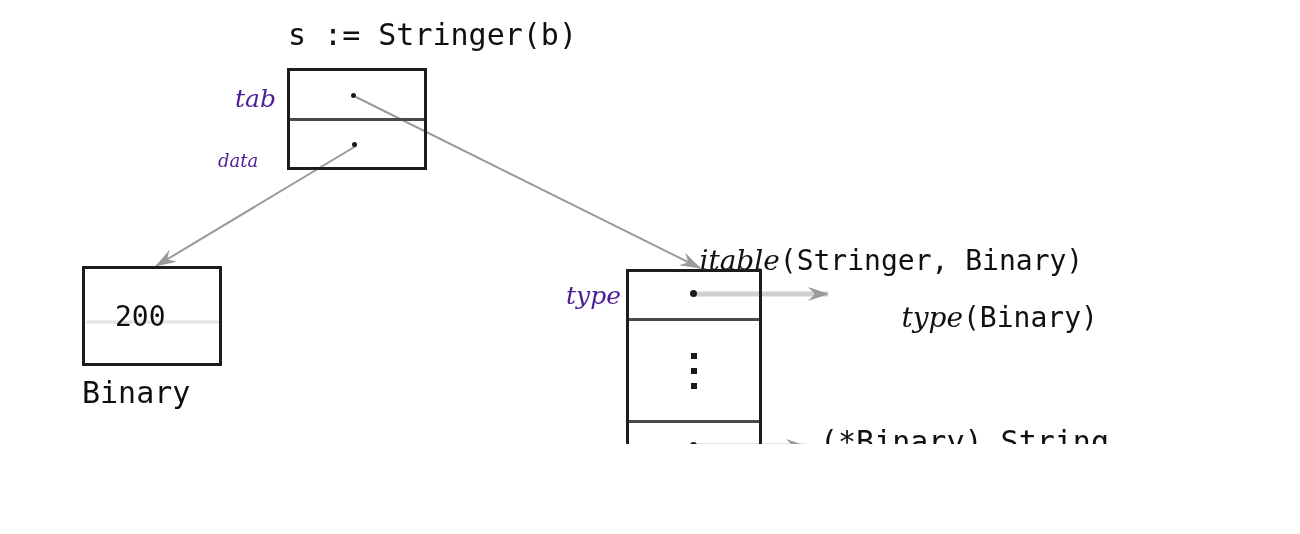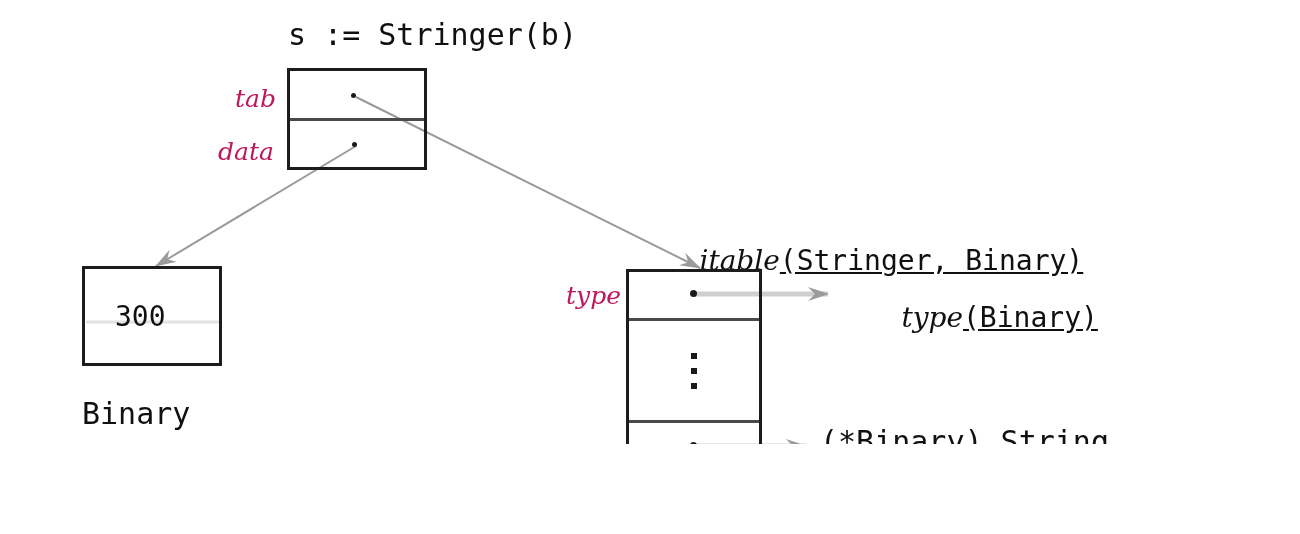--- a/index.html
+++ b/index.html
@@ -16,21 +16,21 @@
     font-family: "DejaVu Sans Mono", monospace;
   }
   .mono {
     font-family: "DejaVu Sans Mono", monospace;
     color: #101010;
     white-space: pre;
   }
   .serif-it {
     font-family: "DejaVu Serif", serif;
     font-style: italic;
-    color: #be185d;
+    color: #4c1d95;
     white-space: pre;
   }
   .lbl {
     position: absolute;
     line-height: 1;
   }
   .box {
     position: absolute;
     box-sizing: border-box;
     border: 3px solid #1c1c1c;
@@ -74,21 +74,20 @@
   }
   .mixed { white-space: pre; }
   .mixed .it {
     font-family: "DejaVu Serif", serif;
     font-style: italic;
     color: #101010;
   }
   .mixed .mn {
     font-family: "DejaVu Sans Mono", monospace;
     color: #101010;
-    text-decoration: underline;
   }
   .faint-bottom {
     position: absolute;
     color: #c9c9c9;
     font-family: "DejaVu Serif", serif;
     font-style: italic;
     white-space: pre;
   }
 </style>
 </head>
@@ -116,29 +115,29 @@
 
     <line x1="86" y1="322" x2="222" y2="322" stroke="#e2e2e2" stroke-width="3"></line>
   </svg>
 
   <div class="lbl mono" style="left:288px; top:20px; font-size:30px;">s := Stringer(b)</div>
 
   <div class="box" style="left:287px; top:68px; width:140px; height:102px;"></div>
   <div class="rowline" style="left:290px; top:118px; width:134px;"></div>
 
   <div class="lbl serif-it" style="left:235px; top:86px; font-size:25px;">tab</div>
-  <div class="lbl serif-it" style="left:218px; top:139px; font-size:25px;">data</div>
+  <div class="lbl serif-it" style="left:218px; top:152px; font-size:18px;">data</div>
 
   <div class="dot sm" style="left:351px; top:93px;"></div>
   <div class="dot sm" style="left:352px; top:142px;"></div>
 
 
   <div class="box" style="left:82px; top:266px; width:140px; height:100px;"></div>
-  <div class="lbl mono" style="left:115px; top:303px; font-size:28px;">300</div>
-  <div class="lbl mono" style="left:82px; top:378px; font-size:30px;margin-top:21px;">Binary</div>
+  <div class="lbl mono" style="left:115px; top:303px; font-size:28px;">200</div>
+  <div class="lbl mono" style="left:82px; top:378px; font-size:30px;">Binary</div>
 
   <div class="lbl mixed" style="left:632px; top:219px; font-size:28px;">
     <span class="it">itable</span><span class="mn">(Stringer, Binary)</span>
   </div>
 
   <div class="box" style="left:626px; top:269px; width:136px; height:202px;"></div>
   <div class="rowline" style="left:629px; top:318px; width:130px;"></div>
   <div class="rowline" style="left:629px; top:420px; width:130px;"></div>
 
   <div class="lbl serif-it" style="left:566px; top:283px; font-size:25px;">type</div>

